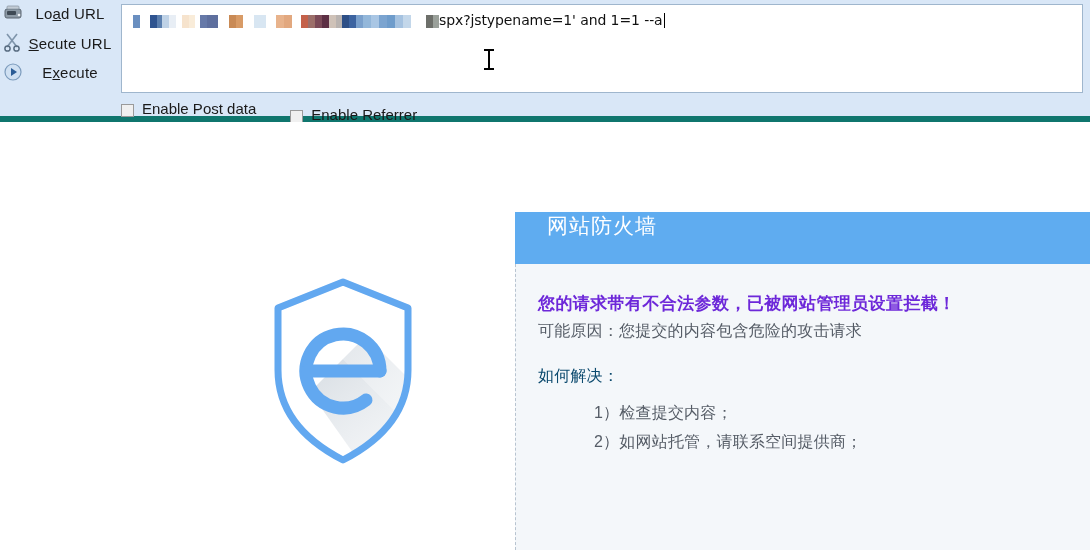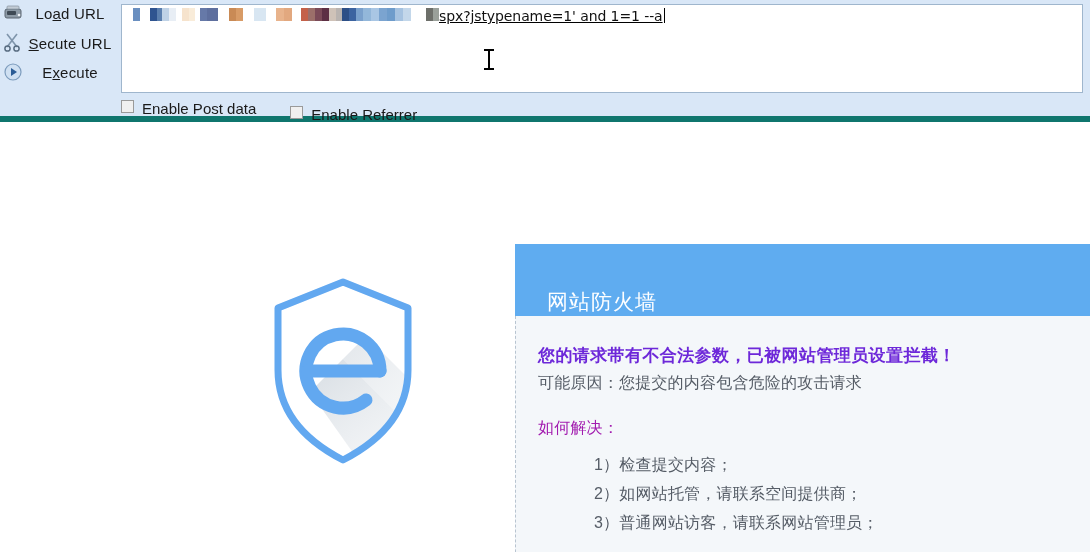--- a/index.html
+++ b/index.html
@@ -76,22 +76,21 @@
     border: 1px solid #9fb6cd;
     box-sizing: border-box;
     overflow: hidden;
   }
   #url-line {
     position: absolute;
     left: 4px; top: 3px;
     height: 20px;
     white-space: nowrap;
     display: flex;
-    align-items: flex-start;
-    text-decoration: underline;
+    align-items: flex-end;
   }
   
   .mosaic {
     display: inline-block;
     height: 13px;
     vertical-align: middle;
     image-rendering: pixelated;
   }
   #mosaic-a {
     width: 237px;
@@ -180,21 +179,21 @@
   #mouse-ibeam .b { left: 0px; top: 19px; width: 10px; height: 2px; }
 
   
   #checkbox-row {
     position: absolute;
     left: 121px; top: 98px;
     height: 20px;
     display: flex;
     align-items: center;
   }
-  .cb-group { display: flex; align-items: flex-start; cursor: default; }
+  .cb-group { display: flex; align-items: flex-end; cursor: default; }
   .cb-group + .cb-group { margin-left: 34px; margin-top: 13px; }
   .cb-box {
     width: 13px; height: 13px;
     background: #f0f0f0;
     border: 1px solid #9a9a9a;
     box-sizing: border-box;
     margin-right: 8px;
   }
   .cb-label {
     font-size: 15px;
@@ -225,25 +224,24 @@
   
   #wall-panel {
     position: absolute;
     left: 515px;
     top: 90px;
     width: 575px;
     height: 340px;
     overflow: hidden;
   }
   #wall-header {
-    height: 72px;
+    height: 52px;
     background: #5facf0;
     display: flex;
-    align-items: flex-end;
-    margin-top: 32px;
+    align-items: flex-start;
   }
   #wall-title {
     margin-left: 32px;
     font-size: 21px;
     color: #ffffff;
     letter-spacing: 1px;
     font-family: "DejaVu Sans", "Liberation Sans", sans-serif;
   }
   #wall-body {
     position: relative;
@@ -265,21 +263,21 @@
     margin-top: 6px;
     font-size: 16px;
     color: #555c66;
     letter-spacing: 0.2px;
     font-family: Liberation Sans, sans-serif;
     white-space: nowrap;
   }
   #wall-howto {
     margin-top: 24px;
     font-size: 16px;
-    color: #a21caf;
+    color: #0c4a6e;
     letter-spacing: 0.2px;
     font-family: "DejaVu Sans", "Liberation Sans", sans-serif;
   }
   #wall-steps {
     margin: 16px 0 0 0;
     padding: 0;
     list-style: none;
   }
   #wall-steps li {
     margin-left: 56px;
@@ -411,21 +409,20 @@
     <div id="wall-header">
       <span id="wall-title">网站防火墙</span>
     </div>
     <div id="wall-body">
       <div id="wall-alert">您的请求带有不合法参数，已被网站管理员设置拦截！</div>
       <div id="wall-reason">可能原因：您提交的内容包含危险的攻击请求</div>
       <div id="wall-howto">如何解决：</div>
       <ul id="wall-steps">
         <li>1）检查提交内容；</li>
         <li>2）如网站托管，请联系空间提供商；</li>
-        <li>3）普通网站访客，请联系网站管理员；</li>
       </ul>
     </div>
   </div>
 </div>
 
 <div id="watermark">
   <span id="watermark-icon">
     <svg width="20" height="14" viewBox="0 0 20 14">
       <circle cx="6.5" cy="7.5" r="4.2" fill="none" stroke="#8b95a2" stroke-width="1.3"></circle>
       <circle cx="13.5" cy="7.5" r="4.2" fill="none" stroke="#8b95a2" stroke-width="1.3"></circle>

